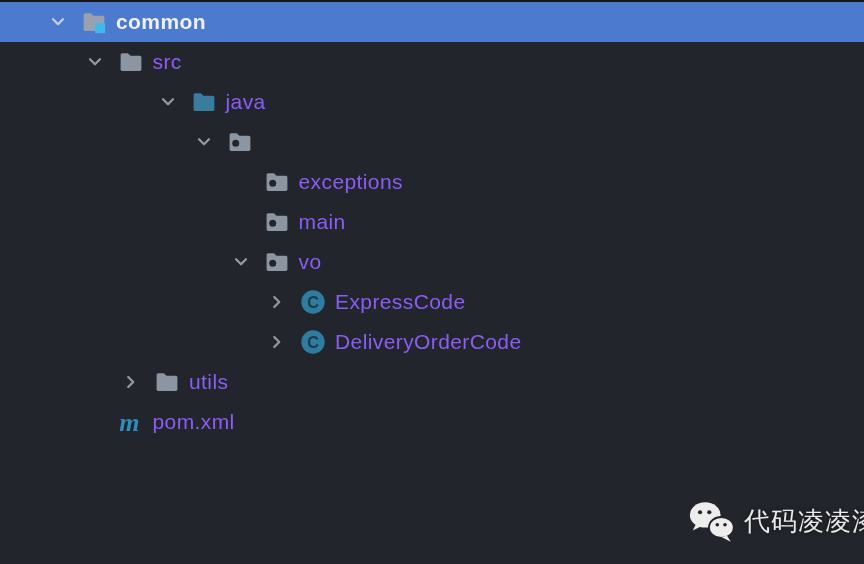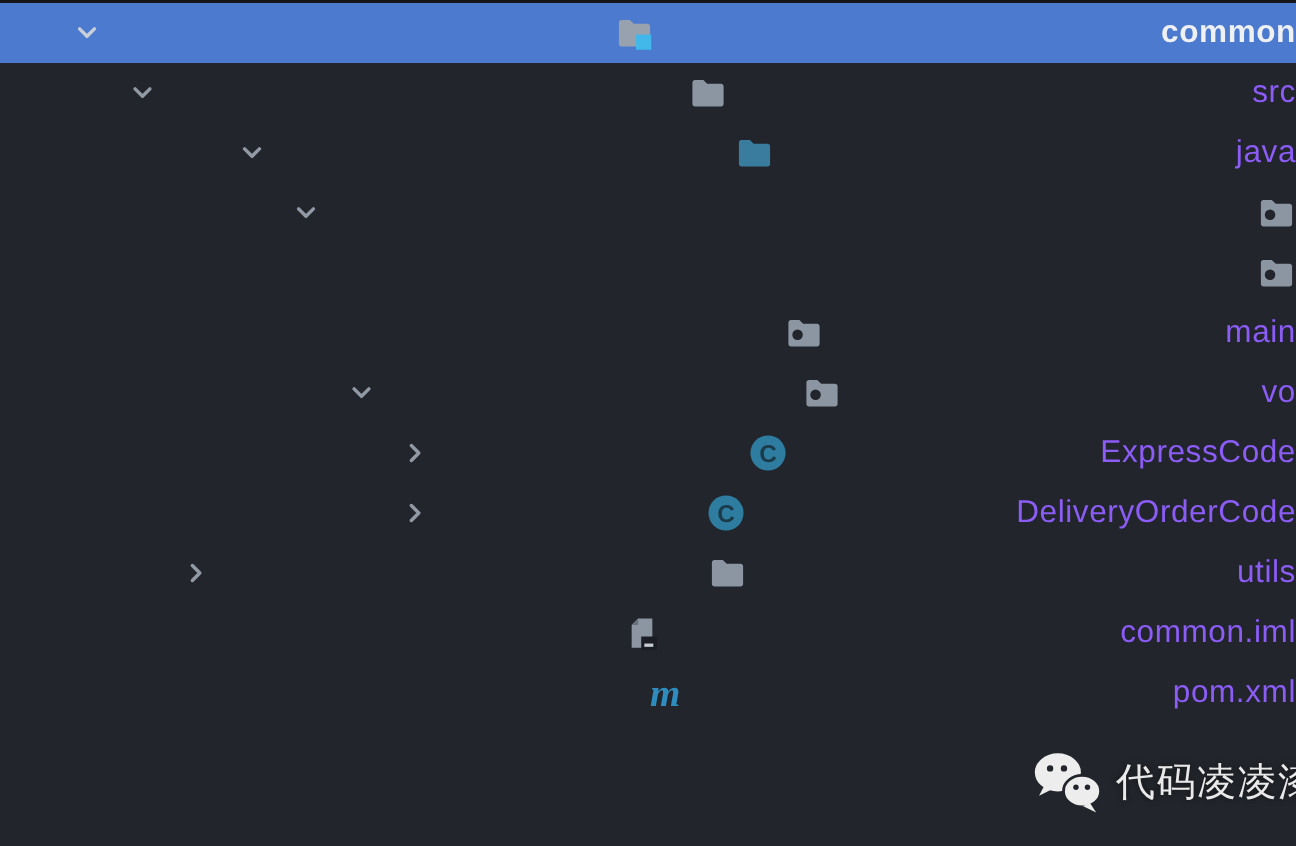--- a/index.html
+++ b/index.html
@@ -11,21 +11,20 @@
   }
   .top-edge { height: 2px; background: #15171B; }
   .tree { width: 864px; }
   .row {
     display: flex;
     align-items: center;
     height: 40px;
     width: 864px;
     padding-left: calc(47px + var(--level, 0) * 36.5px);
     cursor: pointer;
-    justify-content: space-between;
   }
   .row.selected { background: #4B7ACF; }
   .chevron {
     width: 34px;
     height: 26px;
     display: flex;
     align-items: center;
     color: #9199A4;
     flex: 0 0 34px;
   }
@@ -171,20 +170,21 @@
         </svg>
       </span>
     </div>
     <div class="row" style="--level: 5;">
       <span class="chevron"></span>
       <span class="icon">
         <svg>
           <use href="#sym-package-icon"></use>
         </svg>
       </span>
+      <span class="label">exceptions</span>
     </div>
     <div class="row" style="--level: 5;">
       <span class="chevron"></span>
       <span class="icon">
         <svg>
           <use href="#sym-package-icon"></use>
         </svg>
       </span>
       <span class="label">main</span>
     </div>
@@ -232,29 +232,20 @@
         <svg>
           <use href="#sym-chevron-right"></use>
         </svg>
       </span>
       <span class="icon">
         <svg>
           <use href="#sym-folder-icon"></use>
         </svg>
       </span>
       <span class="label">utils</span>
-    </div>
-    <div class="row" style="--level: 1;">
-      <span class="chevron"></span>
-      <span class="icon">
-        <svg>
-          <use href="#sym-iml-file-icon"></use>
-        </svg>
-      </span>
-      <span class="label">common.iml</span>
     </div>
     <div class="row" style="--level: 1;">
       <span class="chevron"></span>
       <span class="icon">
         <svg>
           <use href="#sym-maven-icon"></use>
         </svg>
       </span>
       <span class="label">pom.xml</span>
     </div>

